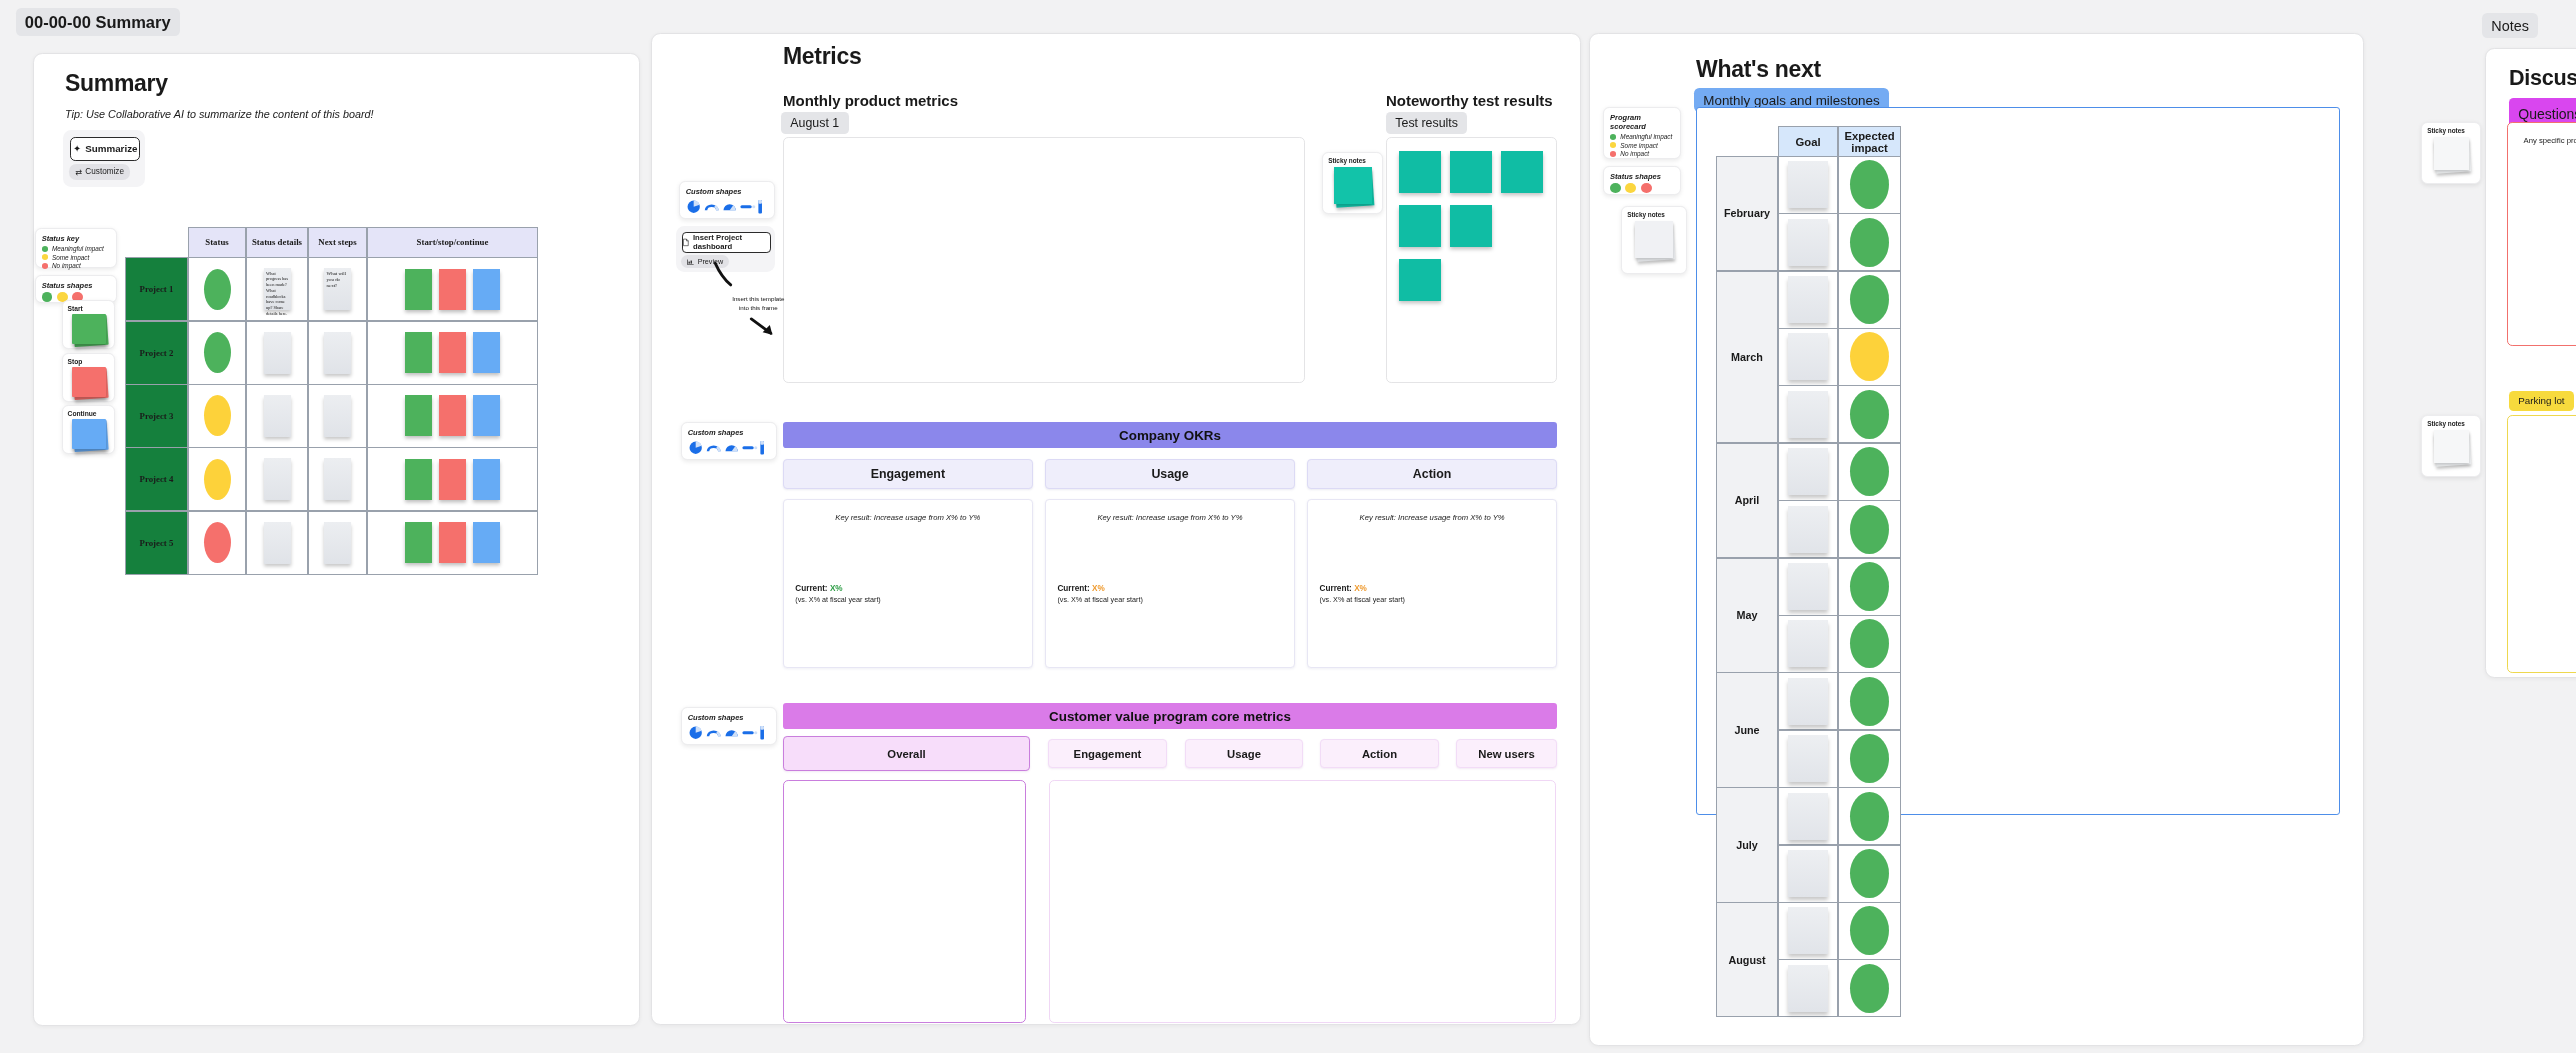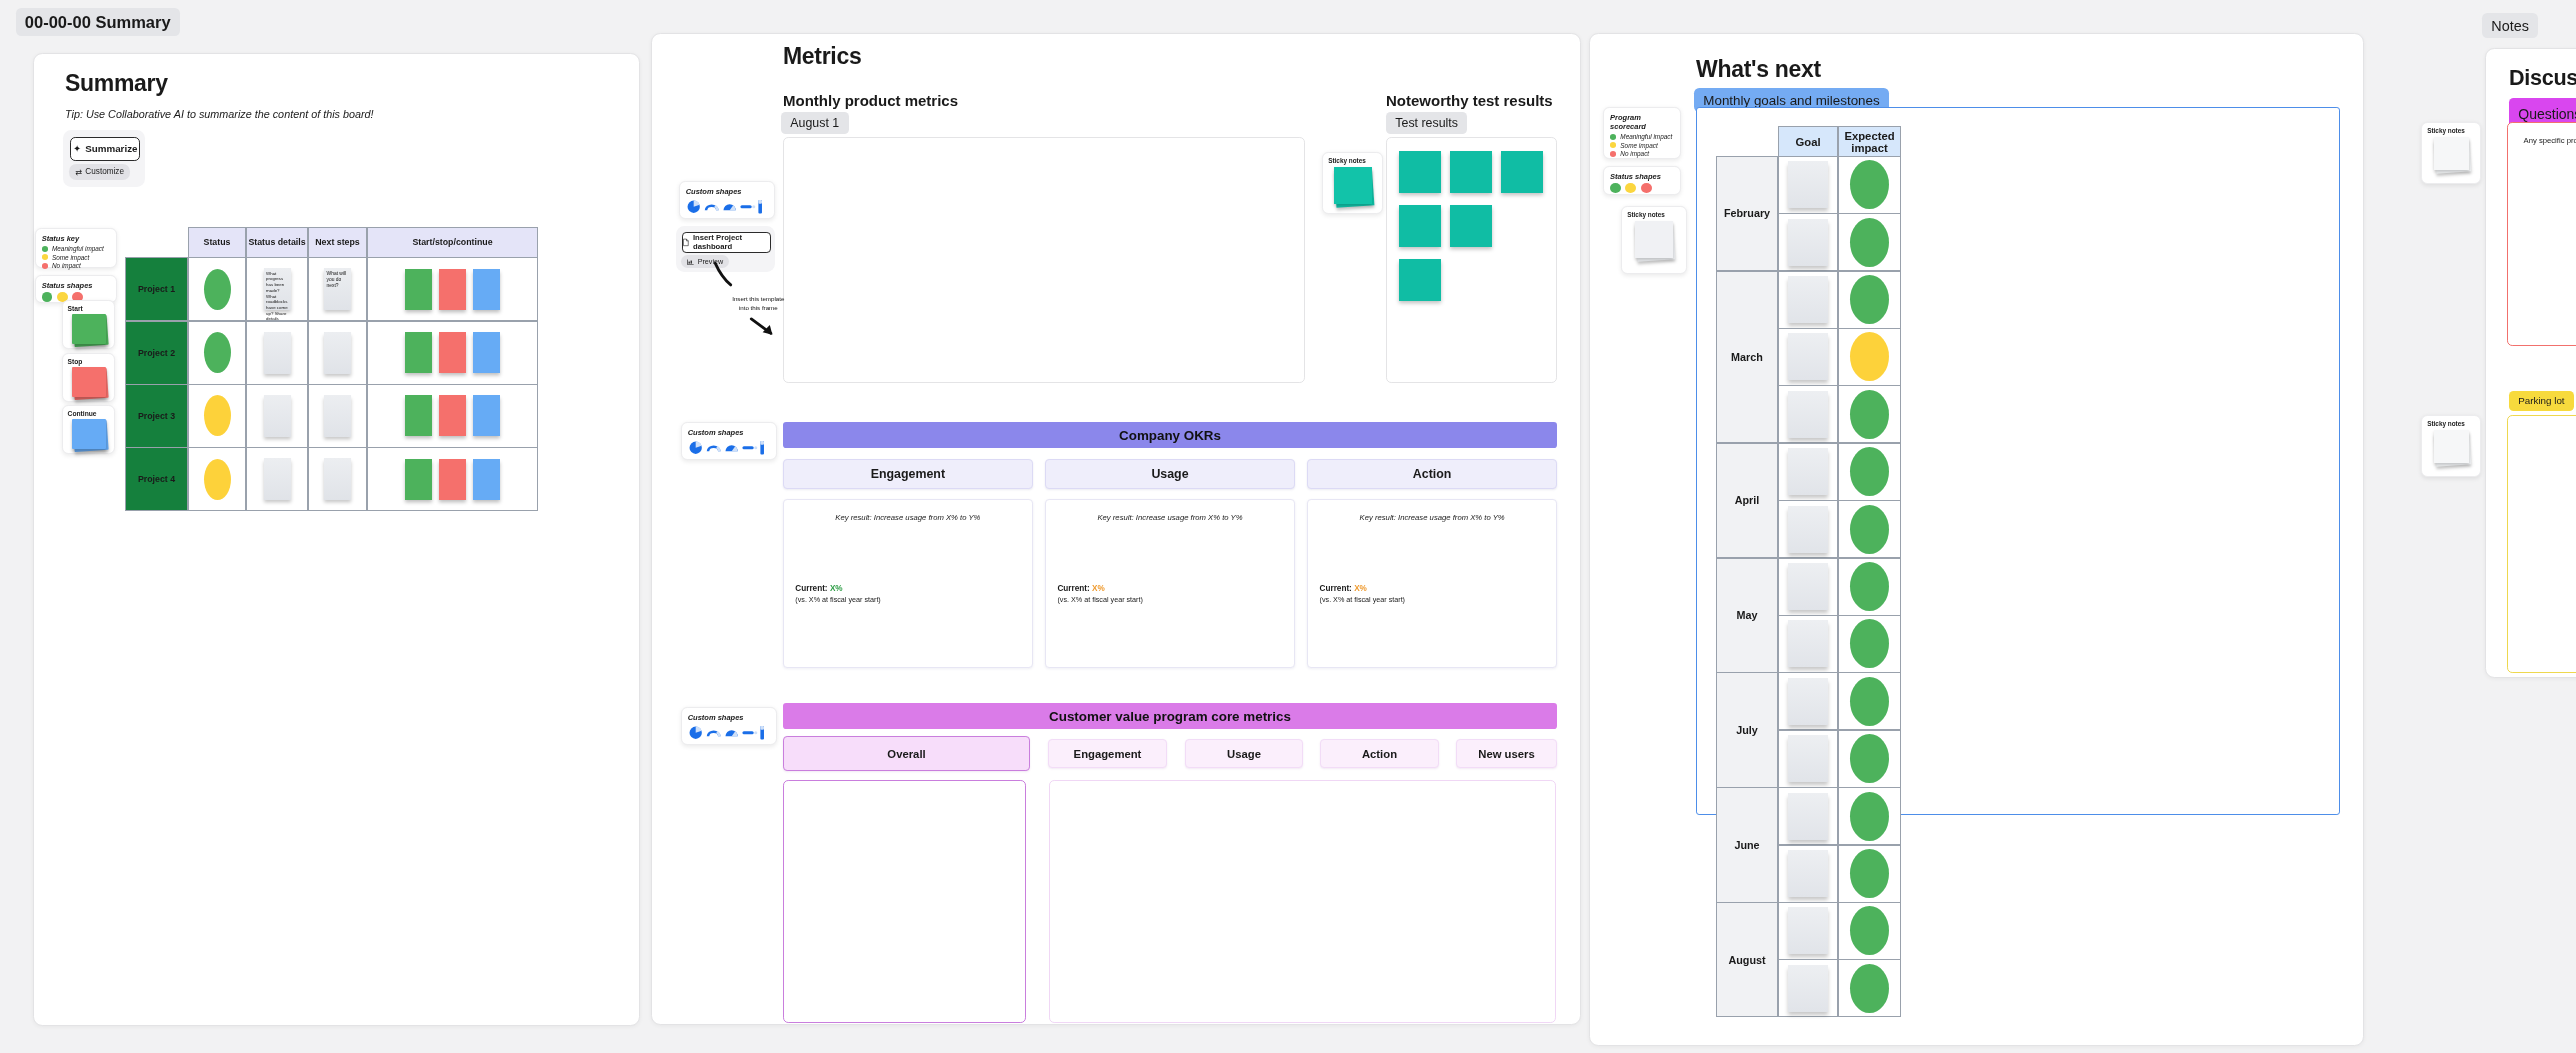--- a/index.html
+++ b/index.html
@@ -16,21 +16,21 @@
   .dots{display:flex;gap:4.6px;align-items:center;margin-top:2.1px;}
   .dots .dot{width:10.8px;height:9.8px;border-radius:50%;}
   .stackcard{position:absolute;width:53px;height:49px;background:#fff;border:0.8px solid #ececee;border-radius:6.2px;box-shadow:0 1.5px 4.1px rgba(0,0,0,.08);padding:3.6px 4.6px;box-sizing:border-box;}
   .stackcard .ttl{font-size:6.7px;font-weight:700;}
   .stack{position:relative;width:34px;height:30px;margin:2.1px auto 0;}
   .stack i,.stack b{position:absolute;inset:0;border-radius:1px;display:block;}
   .stack i{transform:rotate(-4deg) translate(1.5px,2.1px);filter:brightness(.96);box-shadow:0 2.6px 3.1px rgba(0,0,0,.25);}
   .stack b{box-shadow:0 2.1px 3.1px rgba(0,0,0,.22);}
   
   .tbl{position:absolute;font-size:8.8px;}
-  .trow{display:grid;grid-template-columns:63px 58px 62px 59px 171px;}
+  .trow{display:grid;grid-template-columns:63px 58px 62px 59px 171px;font-family:Liberation Serif, serif;}
   .tc{border:0.5px solid #99a1ac;margin:-0.3px;display:flex;align-items:center;justify-content:center;position:relative;background:#fff;}
   .th{background:#e4e4f8;font-weight:700;text-align:center;height:29px;line-height:1.15;}
   .tlabel{background:#15803d;font-weight:700;}
   .tdata{height:62px;}
   .corner{border:none;background:transparent;}
   .ell{width:27px;height:41px;border-radius:50%;}
   .sticky{width:27px;height:42px;background:linear-gradient(180deg,#eceef1,#e0e3e8);box-shadow:0 3.1px 3.6px rgba(0,0,0,.22);position:relative;}
   .sticky.txt{font-size:4.4px;line-height:1.3;padding:2.6px;box-sizing:border-box;text-align:left;color:#111;}
   .sscwrap{display:flex;gap:7.2px;}
   .ssticky{width:27px;height:41px;box-shadow:0 3.1px 3.6px rgba(0,0,0,.25);}
@@ -234,20 +234,41 @@
               <div class="sticky"></div>
             </div>
     <div class="tc tdata">
               <div class="sscwrap">
                 <div class="ssticky" style="background: rgb(77, 178, 92);"></div>
                 <div class="ssticky" style="background: rgb(245, 112, 108);"></div>
                 <div class="ssticky" style="background: rgb(102, 171, 245);"></div>
               </div>
             </div>
   </div>
+          <div class="trow">
+    <div class="tc tlabel tdata">
+              <span>Project 5</span>
+            </div>
+    <div class="tc tdata">
+              <span class="ell" style="background: rgb(245, 112, 108);"></span>
+            </div>
+    <div class="tc tdata">
+              <div class="sticky"></div>
+            </div>
+    <div class="tc tdata">
+              <div class="sticky"></div>
+            </div>
+    <div class="tc tdata">
+              <div class="sscwrap">
+                <div class="ssticky" style="background: rgb(77, 178, 92);"></div>
+                <div class="ssticky" style="background: rgb(245, 112, 108);"></div>
+                <div class="ssticky" style="background: rgb(102, 171, 245);"></div>
+              </div>
+            </div>
+  </div>
         </div>
     </div>
   </div>
 
   <div class="panel" style="left:651px;top:33px;width:928px;height:990px;">
     <div class="abs hdg" style="left:131px;top:9px;">Metrics</div>
     <div class="abs sub" style="left:131px;top:58px;">Monthly product metrics</div>
     <div class="abs chip" style="left:129px;top:78px;">August 1</div>
     <div class="box" style="left:131px;top:103px;width:522px;height:246px;"></div>
 
@@ -510,40 +531,40 @@
     <div class="mcol impacts">
               <div class="mitem">
                 <div class="gell" style="background: rgb(77, 178, 92);"></div>
               </div>
               <div class="mitem">
                 <div class="gell" style="background: rgb(77, 178, 92);"></div>
               </div>
             </div>
   </div>
           <div class="mrow">
+    <div class="mlabel">June</div>
+    <div class="mcol goals">
+              <div class="mitem">
+                <div class="gsticky"></div>
+              </div>
+              <div class="mitem">
+                <div class="gsticky"></div>
+              </div>
+            </div>
+    <div class="mcol impacts">
+              <div class="mitem">
+                <div class="gell" style="background: rgb(77, 178, 92);"></div>
+              </div>
+              <div class="mitem">
+                <div class="gell" style="background: rgb(77, 178, 92);"></div>
+              </div>
+            </div>
+  </div>
+          <div class="mrow">
     <div class="mlabel">July</div>
-    <div class="mcol goals">
-              <div class="mitem">
-                <div class="gsticky"></div>
-              </div>
-              <div class="mitem">
-                <div class="gsticky"></div>
-              </div>
-            </div>
-    <div class="mcol impacts">
-              <div class="mitem">
-                <div class="gell" style="background: rgb(77, 178, 92);"></div>
-              </div>
-              <div class="mitem">
-                <div class="gell" style="background: rgb(77, 178, 92);"></div>
-              </div>
-            </div>
-  </div>
-          <div class="mrow">
-    <div class="mlabel">June</div>
     <div class="mcol goals">
               <div class="mitem">
                 <div class="gsticky"></div>
               </div>
               <div class="mitem">
                 <div class="gsticky"></div>
               </div>
             </div>
     <div class="mcol impacts">
               <div class="mitem">

